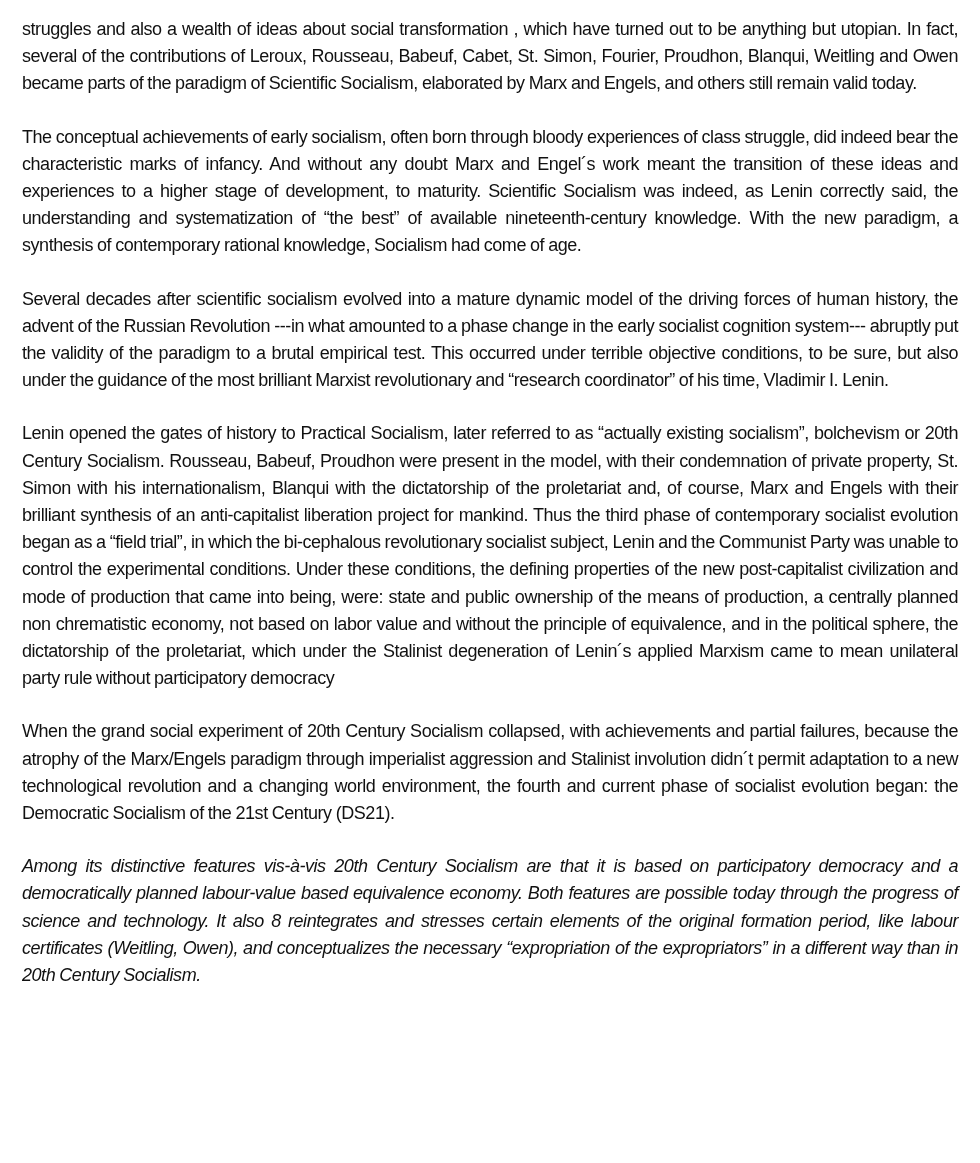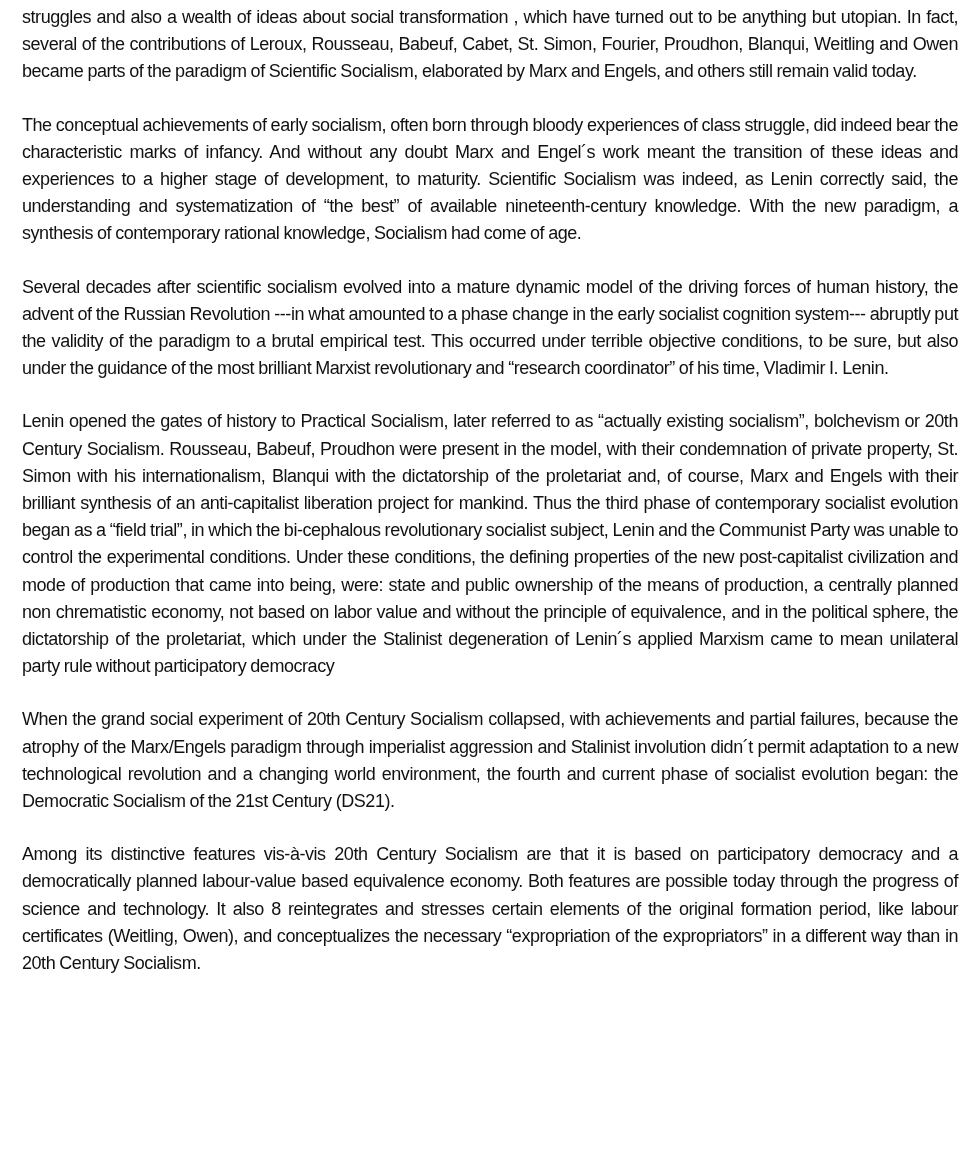--- a/index.html
+++ b/index.html
@@ -24,22 +24,22 @@
       line-height: 27.2px;
       letter-spacing: -0.45px;
       word-spacing: -0.5px;
       text-align: justify;
       transform-origin: 0 0;
     }
     .para {
       margin: 0 0 26px 0;
       padding: 0;
     }
-    .para.first { margin-top: 4px; }
-    .para.last { margin-bottom: 16px; }
+    .para.first { margin-top: 16px; }
+    .para.last { margin-bottom: 16px; font-style: italic; }
   </style>
 </head>
 <body>
 
 <div class="page">
   <p class="para first">struggles and also a wealth of ideas about social transformation , which have turned out to be anything but utopian. In fact, several of the contributions of Leroux, Rousseau, Babeuf, Cabet, St. Simon, Fourier, Proudhon, Blanqui, Weitling and Owen became parts of the paradigm of Scientific Socialism, elaborated by Marx and Engels, and others still remain valid today.</p>
   <p class="para">The conceptual achievements of early socialism, often born through bloody experiences of class struggle, did indeed bear the characteristic marks of infancy. And without any doubt Marx and Engel´s work meant the transition of these ideas and experiences to a higher stage of development, to maturity. Scientific Socialism was indeed, as Lenin correctly said, the understanding and systematization of “the best” of available nineteenth-century knowledge. With the new paradigm, a synthesis of contemporary rational knowledge, Socialism had come of age.</p>
   <p class="para">Several decades after scientific socialism evolved into a mature dynamic model of the driving forces of human history, the advent of the Russian Revolution ---in what amounted to a phase change in the early socialist cognition system--- abruptly put the validity of the paradigm to a brutal empirical test. This occurred under terrible objective conditions, to be sure, but also under the guidance of the most brilliant Marxist revolutionary and “research coordinator” of his time, Vladimir I. Lenin.</p>
   <p class="para">Lenin opened the gates of history to Practical Socialism, later referred to as “actually existing socialism”, bolchevism or 20th Century Socialism. Rousseau, Babeuf, Proudhon were present in the model, with their condemnation of private property, St. Simon with his internationalism, Blanqui with the dictatorship of the proletariat and, of course, Marx and Engels with their brilliant synthesis of an anti-capitalist liberation project for mankind. Thus the third phase of contemporary socialist evolution began as a “field trial”, in which the bi-cephalous revolutionary socialist subject, Lenin and the Communist Party was unable to control the experimental conditions. Under these conditions, the defining properties of the new post-capitalist civilization and mode of production that came into being, were: state and public ownership of the means of production, a centrally planned non chrematistic economy, not based on labor value and without the principle of equivalence, and in the political sphere, the dictatorship of the proletariat, which under the Stalinist degeneration of Lenin´s applied Marxism came to mean unilateral party rule without participatory democracy</p>
   <p class="para">When the grand social experiment of 20th Century Socialism collapsed, with achievements and partial failures, because the atrophy of the Marx/Engels paradigm through imperialist aggression and Stalinist involution didn´t permit adaptation to a new technological revolution and a changing world environment, the fourth and current phase of socialist evolution began: the Democratic Socialism of the 21st Century (DS21).</p>

